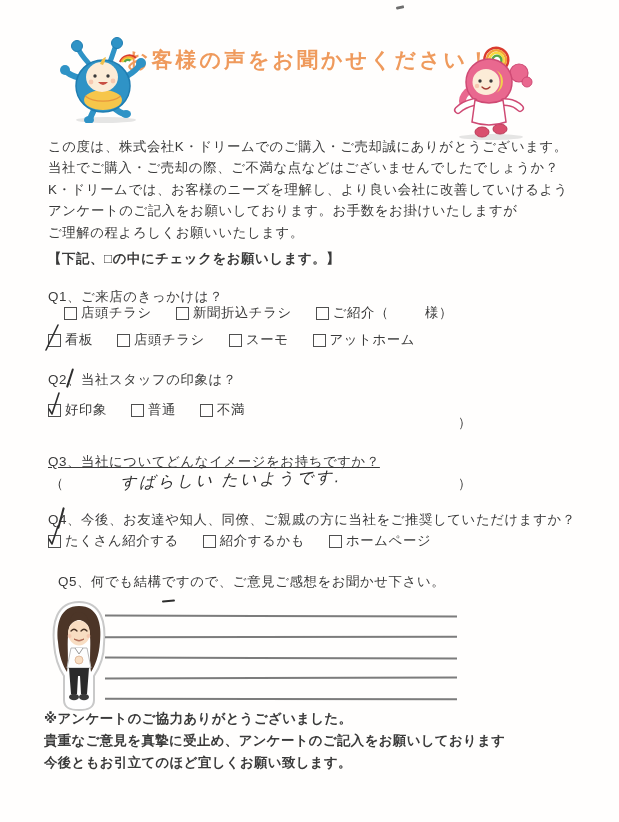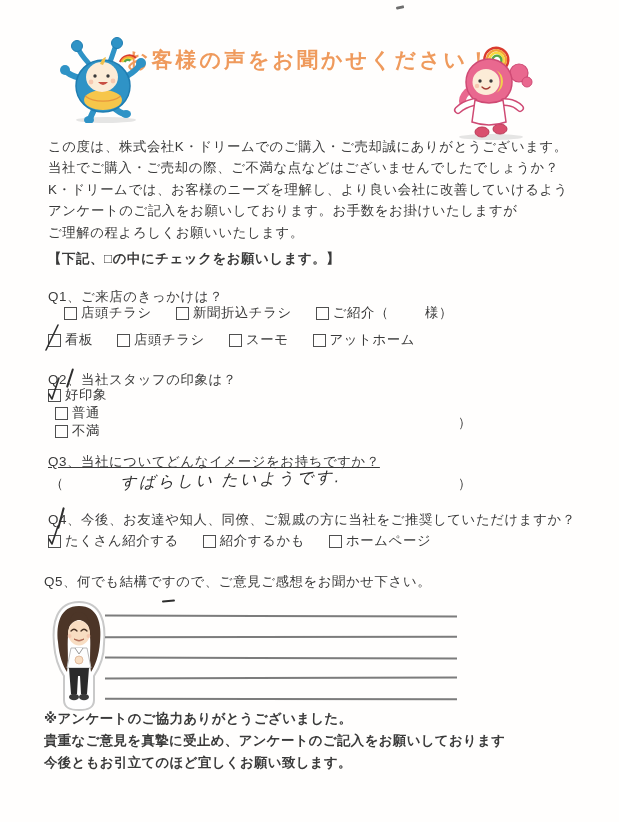--- a/index.html
+++ b/index.html
@@ -148,21 +148,21 @@
       <span>スーモ</span>
     </span>
     <span class="opt">
       <span class="cb"></span>
       <span>アットホーム</span>
     </span>
   </div>
 
   <div class="abs q-head" style="left:48px; top:371px;">Q2、当社スタッフの印象は？</div>
   <span class="pen-slash" style="left:69px; top:368px; height:20px; transform:rotate(18deg);"></span>
-  <div class="abs row" style="left:48px; top:386px;flex-direction:column;">
+  <div class="abs row" style="left:48px; top:401px;">
     <span class="opt">
       <span class="cb">
         <svg width="16" height="26" viewBox="0 0 16 26" style="left:-2px; top:-14px;">
           <path d="M2,18 L5,23 L12,2" stroke="#2e2e2e" stroke-width="1.6" fill="none" stroke-linecap="round" stroke-linejoin="round"></path>
         </svg>
       </span>
       <span>好印象</span>
     </span>
     <span class="opt">
       <span class="cb"></span>
@@ -194,21 +194,21 @@
     <span class="opt">
       <span class="cb"></span>
       <span>紹介するかも</span>
     </span>
     <span class="opt">
       <span class="cb"></span>
       <span>ホームページ</span>
     </span>
   </div>
 
-  <div class="abs q-head" style="left:44px; top:573px;">Q5、何でも結構ですので、ご意見ご感想をお聞かせ下さい。</div>
+  <div class="abs q-head" style="left:58px; top:573px;">Q5、何でも結構ですので、ご意見ご感想をお聞かせ下さい。</div>
 
   <div class="abs" style="left:46px; top:600px;">
     <svg width="66" height="112" viewBox="0 0 66 112">
       <path d="M33,2 C10,2 6,24 8,44 C9,58 14,70 18,76 L18,100 C18,108 24,110 33,110 C42,110 48,108 48,100 L48,76 C52,70 58,58 58,44 C60,24 56,2 33,2 Z" fill="#ffffff" stroke="#c9c9c9" stroke-width="2"></path>
       <path d="M33,6 C14,6 10,24 12,42 C13,56 17,66 21,72 C23,60 21,46 22,36 C23,22 28,14 33,13 C38,14 43,22 44,36 C45,46 43,60 45,72 C49,66 53,56 54,42 C56,24 52,6 33,6 Z" fill="#4c3527"></path>
       <ellipse cx="33" cy="33" rx="11" ry="12.5" fill="#f8ddc2"></ellipse>
       <path d="M22,28 C23,18 27,12 33,12 C39,12 43,18 44,28 C40,22 36,20 33,20 C30,20 26,22 22,28 Z" fill="#4c3527"></path>
       <path d="M25,31 q3,-3.5 6,0" stroke="#4a3426" stroke-width="1.3" fill="none" stroke-linecap="round"></path>
       <path d="M35,31 q3,-3.5 6,0" stroke="#4a3426" stroke-width="1.3" fill="none" stroke-linecap="round"></path>
       <path d="M28,39 q5,4 10,0 q-5,3 -10,0 Z" fill="#ffffff" stroke="#b06a54" stroke-width="1"></path>

